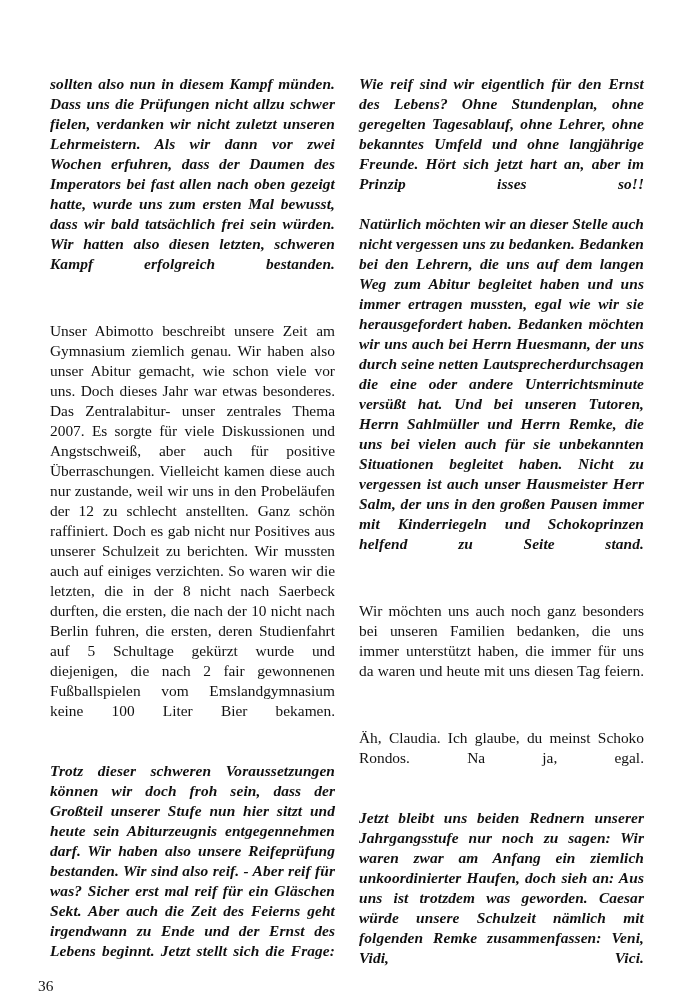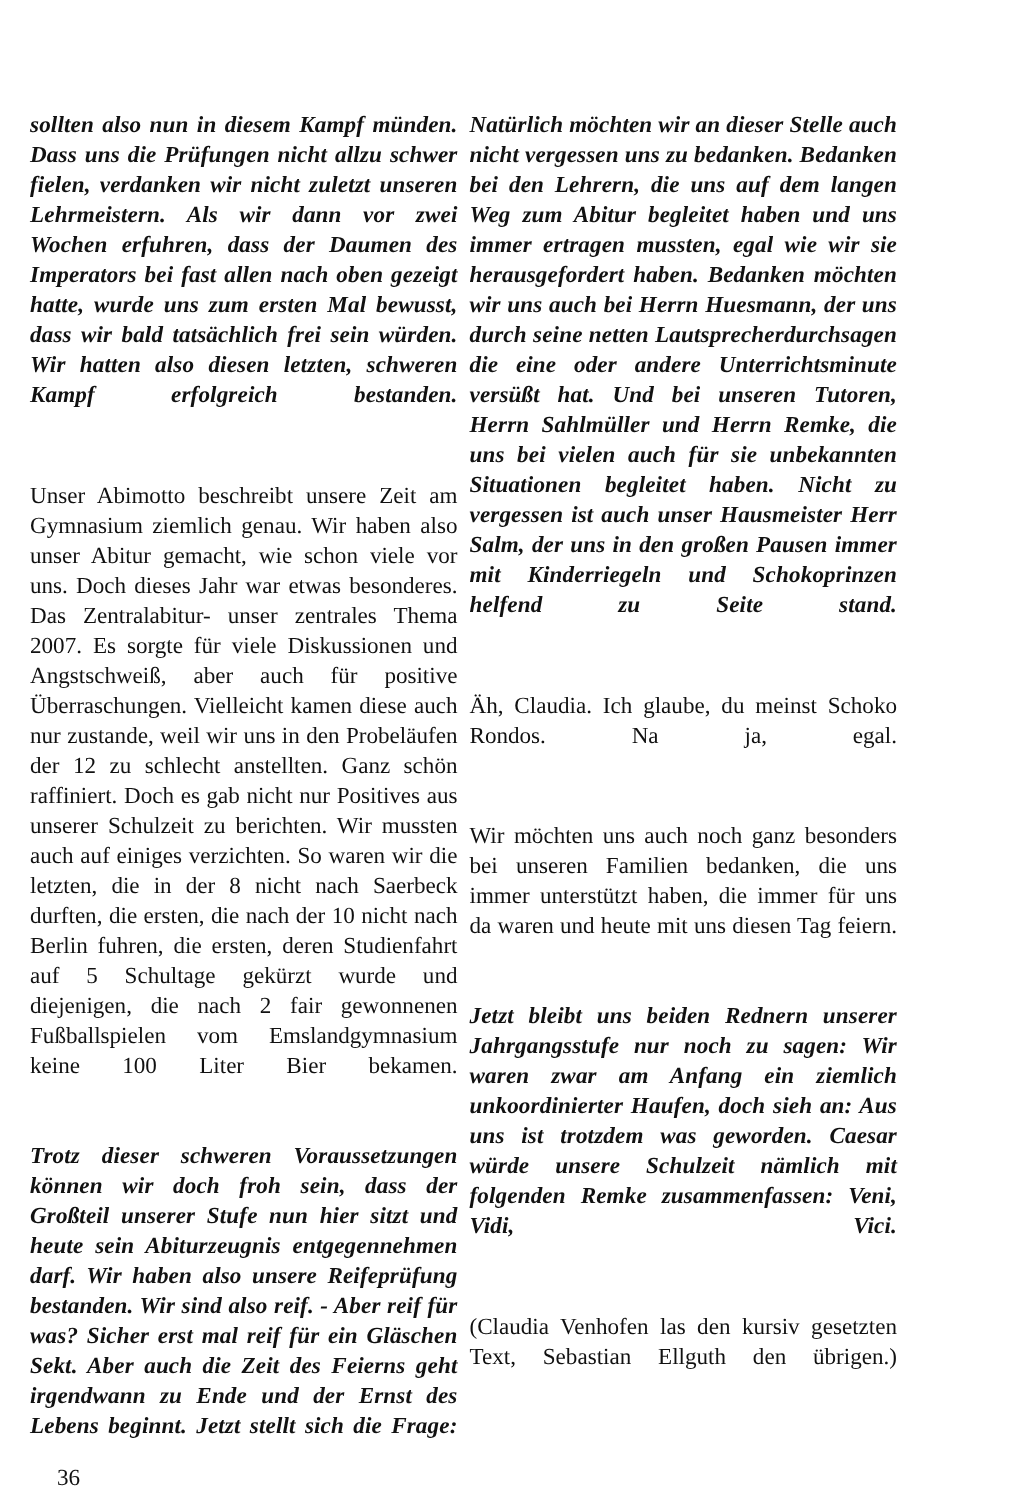--- a/index.html
+++ b/index.html
@@ -15,27 +15,27 @@
     height: 1000px;
     background: #ffffff;
     box-sizing: border-box;
     overflow: hidden;
     font-family: "Liberation Serif", "DejaVu Serif", serif;
     color: #111111;
   }
 
   .columns {
     position: absolute;
-    left: 20px;
+    left: 50px;
     top: 74px;
     width: 610px;
     height: 860px;
     display: flex;
     flex-direction: row;
-    gap: 8px;
+    gap: 24px;
   }
 
   .column {
     width: 285px;
     flex: 0 0 285px;
   }
 
   .para {
     margin: 0;
     font-size: 15.4px;
@@ -91,23 +91,24 @@
 
   <div class="columns">
 
     <div class="column">
       <p class="para italic">sollten also nun in diesem Kampf münden. Dass uns die Prüfungen nicht allzu schwer fielen, verdanken wir nicht zuletzt unseren Lehrmeistern. Als wir dann vor zwei Wochen erfuhren, dass der Daumen des Imperators bei fast allen nach oben gezeigt hatte, wurde uns zum ersten Mal bewusst, dass wir bald tatsächlich frei sein würden. Wir hatten also diesen letzten, schweren Kampf erfolgreich bestanden.</p>
       <p class="para roman gap">Unser Abimotto beschreibt unsere Zeit am Gymnasium ziemlich genau. Wir haben also unser Abitur gemacht, wie schon viele vor uns. Doch dieses Jahr war etwas besonderes. Das Zentralabitur- unser zentrales Thema 2007. Es sorgte für viele Diskussionen und Angstschweiß, aber auch für positive Überraschungen. Vielleicht kamen diese auch nur zustande, weil wir uns in den Probeläufen der 12 zu schlecht anstellten. Ganz schön raffiniert. Doch es gab nicht nur Positives aus unserer Schulzeit zu berichten. Wir mussten auch auf einiges verzichten. So waren wir die letzten, die in der 8 nicht nach Saerbeck durften, die ersten, die nach der 10 nicht nach Berlin fuhren, die ersten, deren Studienfahrt auf 5 Schultage gekürzt wurde und diejenigen, die nach 2 fair gewonnenen Fußballspielen vom Emslandgymnasium keine 100 Liter Bier bekamen.</p>
       <p class="para italic gap">Trotz dieser schweren Voraussetzungen können wir doch froh sein, dass der Großteil unserer Stufe nun hier sitzt und heute sein Abiturzeugnis entgegennehmen darf. Wir haben also unsere Reifeprüfung bestanden. Wir sind also reif. - Aber reif für was? Sicher erst mal reif für ein Gläschen Sekt. Aber auch die Zeit des Feierns geht irgendwann zu Ende und der Ernst des Lebens beginnt. Jetzt stellt sich die Frage:</p>
     </div>
 
     <div class="column">
+      <p class="para italic">Wie reif sind wir eigentlich für den Ernst des Lebens? Ohne Stundenplan, ohne geregelten Tagesablauf, ohne Lehrer, ohne bekanntes Umfeld und ohne langjährige Freunde. Hört sich jetzt hart an, aber im Prinzip isses so!!</p>
       <p class="para italic">Natürlich möchten wir an dieser Stelle auch nicht vergessen uns zu bedanken. Bedanken bei den Lehrern, die uns auf dem langen Weg zum Abitur begleitet haben und uns immer ertragen mussten, egal wie wir sie herausgefordert haben. Bedanken möchten wir uns auch bei Herrn Huesmann, der uns durch seine netten Lautsprecherdurchsagen die eine oder andere Unterrichtsminute versüßt hat. Und bei unseren Tutoren, Herrn Sahlmüller und Herrn Remke, die uns bei vielen auch für sie unbekannten Situationen begleitet haben. Nicht zu vergessen ist auch unser Hausmeister Herr Salm, der uns in den großen Pausen immer mit Kinderriegeln und Schokoprinzen helfend zu Seite stand.</p>
+      <p class="para roman">Wir möchten uns auch noch ganz besonders bei unseren Familien bedanken, die uns immer unterstützt haben, die immer für uns da waren und heute mit uns diesen Tag feiern.</p>
       <p class="para roman gap">Äh, Claudia. Ich glaube, du meinst Schoko Rondos. Na ja, egal.</p>
-      <p class="para roman">Wir möchten uns auch noch ganz besonders bei unseren Familien bedanken, die uns immer unterstützt haben, die immer für uns da waren und heute mit uns diesen Tag feiern.</p>
       <p class="para italic gap">Jetzt bleibt uns beiden Rednern unserer Jahrgangsstufe nur noch zu sagen: Wir waren zwar am Anfang ein ziemlich unkoordinierter Haufen, doch sieh an: Aus uns ist trotzdem was geworden. Caesar würde unsere Schulzeit nämlich mit folgenden Remke zusammenfassen: Veni, Vidi, Vici.</p>
       <p class="para roman gap">(Claudia Venhofen las den kursiv gesetzten Text, Sebastian Ellguth den übrigen.)</p>
     </div>
 
   </div>
 
   <div class="page-number">36</div>
 
 </div>
 

